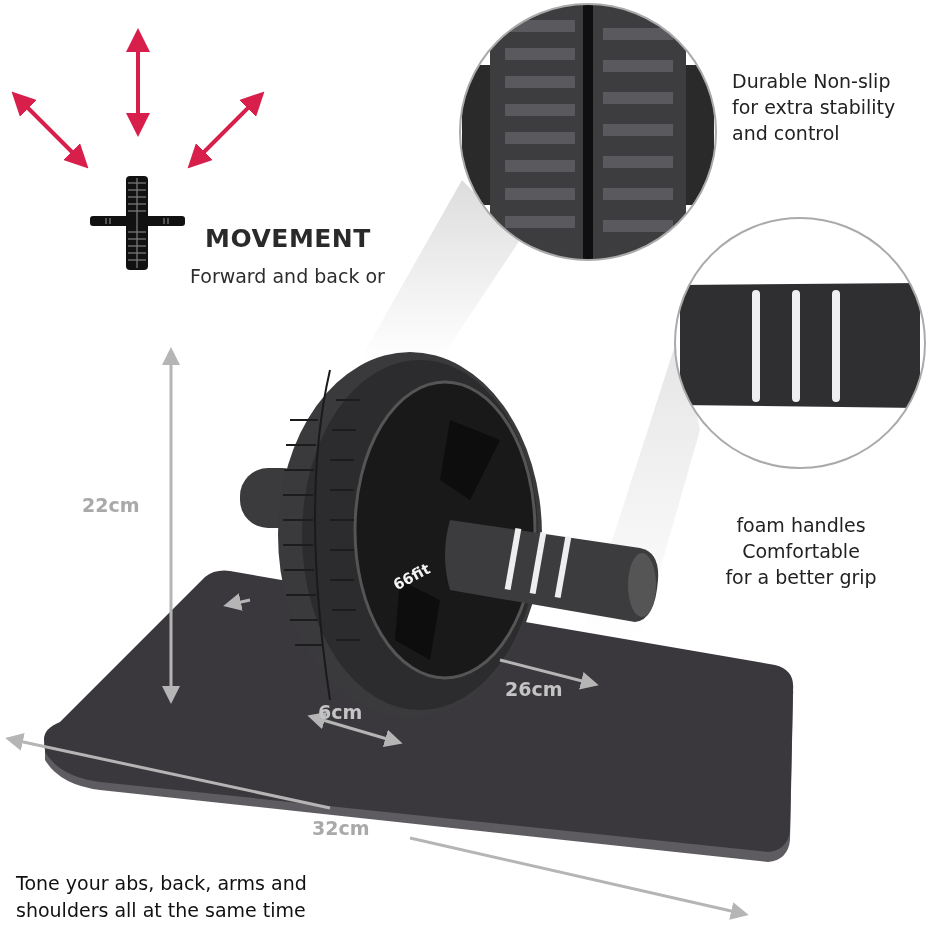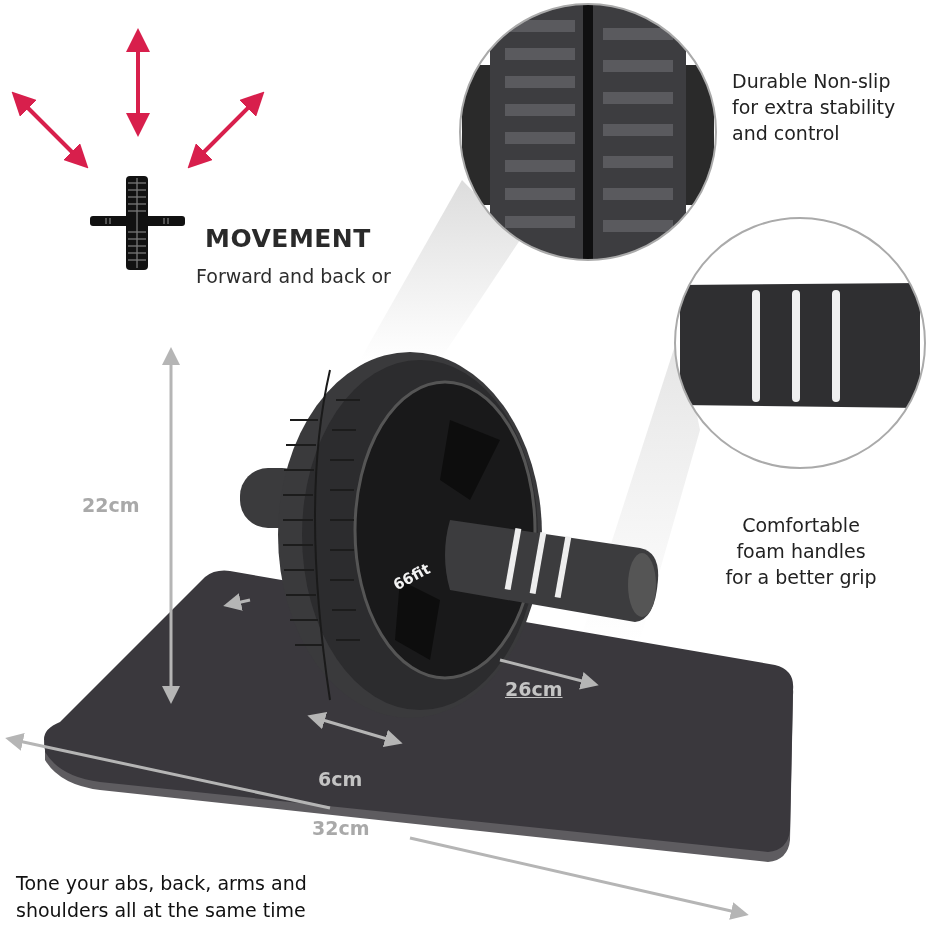--- a/index.html
+++ b/index.html
@@ -1,28 +1,28 @@
 <!DOCTYPE html>
 <html><head>
   <meta charset="utf-8">
   <style>
     html, body { margin: 0; padding: 0; background: #ffffff; }
     body { width: 930px; height: 930px; position: relative; overflow: hidden;
            font-family: "DejaVu Sans", "Liberation Sans", sans-serif; color: #222; }
     .abs { position: absolute; }
     svg.scene { position: absolute; left: 0; top: 0; }
     .movement-title { left: 205px; top: 224px; font-size: 25px; font-weight: bold; color: #2a2a2a; letter-spacing: 0.5px; text-align: center; }
-    .movement-desc { left: 196px; top: 263px; font-size: 19px; line-height: 26px; color: #2d2d2d; }
+    .movement-desc { left: 190px; top: 263px; font-size: 19px; line-height: 26px; color: #2d2d2d; }
     .feature-wheels { left: 732px; top: 68px; font-size: 19px; line-height: 26px; color: #222; }
     .feature-handles { left: 712px; top: 512px; width: 178px; text-align: center; font-size: 19px; line-height: 26px; color: #222; }
     .tagline { left: 16px; top: 870px; font-size: 19px; font-weight: normal; line-height: 27px; color: #111; }
     .dim { font-size: 19px; font-weight: bold; color: #a9a9a9; }
     .dim-22 { left: 82px; top: 494px; }
-    .dim-26 { left: 505px; top: 678px; color: #c4c4c4; text-decoration: underline; }
-    .dim-6  { left: 318px; top: 768px; color: #c4c4c4; }
+    .dim-26 { left: 505px; top: 678px; color: #c4c4c4; }
+    .dim-6  { left: 318px; top: 701px; color: #c4c4c4; }
     .dim-32 { left: 312px; top: 817px; }
     .brand { left: 392px; top: 568px; font-size: 15px; font-weight: bold; color: #f2f2f2; transform: rotate(-28deg); }
   </style>
 </head>
 <body>
 
 <svg class="scene" width="930" height="930" viewBox="0 0 930 930">
   <defs>
     <marker id="redhead" markerWidth="6" markerHeight="6" refX="3" refY="3" orient="auto-start-reverse" markerUnits="strokeWidth">
       <path d="M0,0 L6,3 L0,6 Z" fill="#d81f4c"></path>
@@ -174,22 +174,22 @@
   <div>Forward and back or</div>
 </div>
 
 <div class="abs feature-wheels">
   <div>Durable Non-slip</div>
   <div>for extra stability</div>
   <div>and control</div>
 </div>
 
 <div class="abs feature-handles">
+  <div>foam handles</div>
   <div>Comfortable</div>
-  <div>foam handles</div>
   <div>for a better grip</div>
 </div>
 
 <div class="abs dim dim-22">22cm</div>
 <div class="abs dim dim-26">26cm</div>
 <div class="abs dim dim-6">6cm</div>
 <div class="abs dim dim-32">32cm</div>
 
 <div class="abs brand">66fit</div>
 

